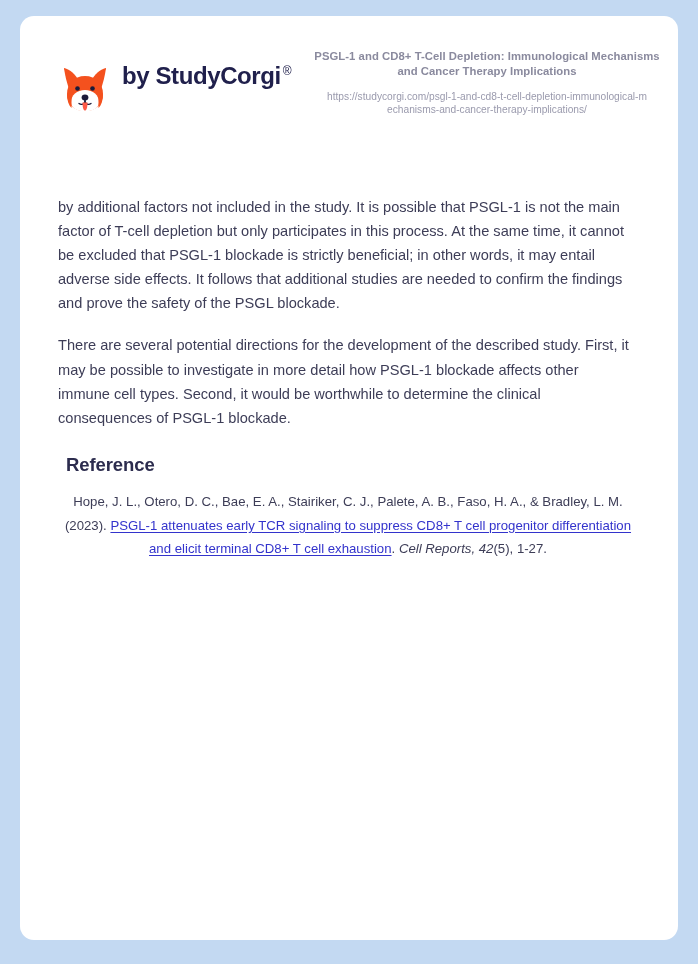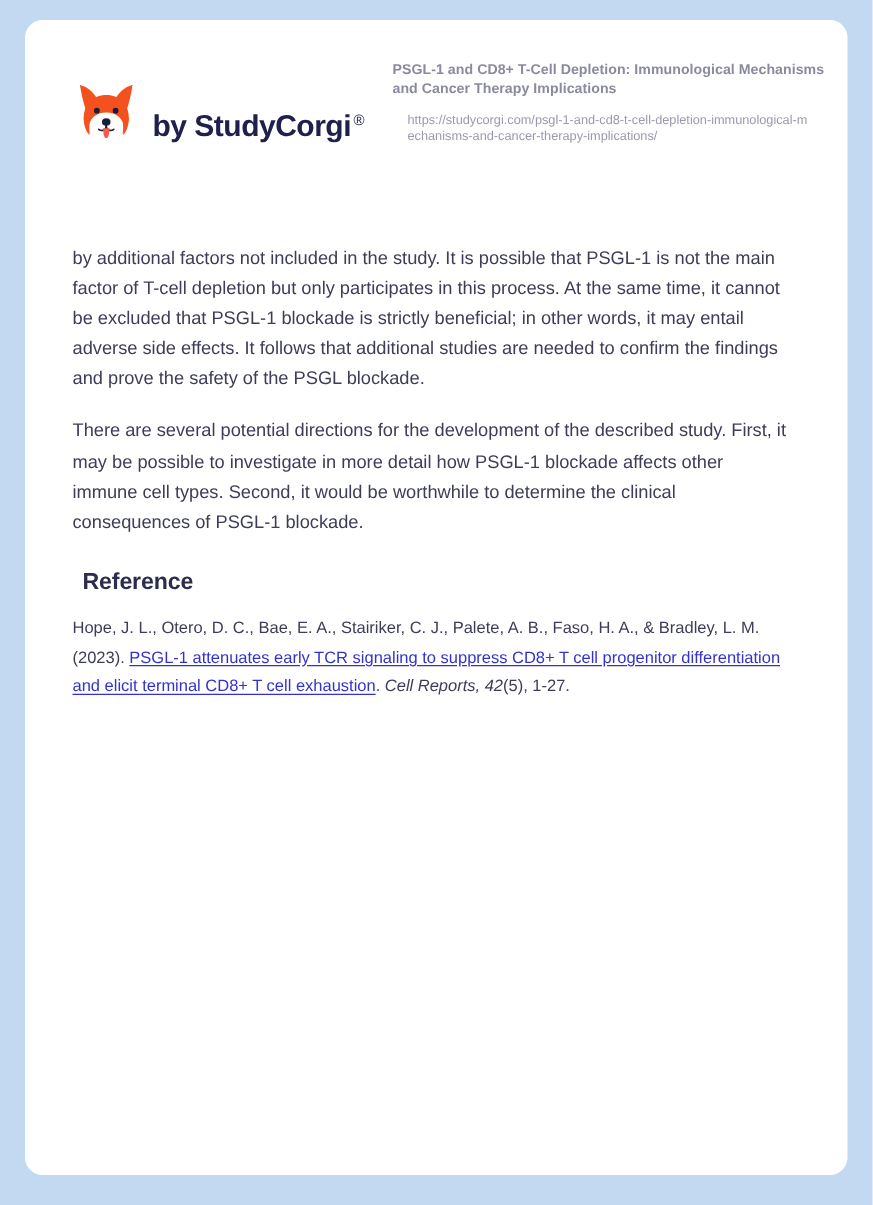--- a/index.html
+++ b/index.html
@@ -35,21 +35,21 @@
     height: 145px;
     box-sizing: border-box;
     padding: 0 18px 0 40px;
     display: flex;
     align-items: center;
     justify-content: space-between;
   }
 
   .brand {
     display: flex;
-    align-items: flex-end;
+    align-items: flex-start;
     flex: 0 0 auto;
   }
 
   .brand-logo {
     width: 50px;
     height: 50px;
     flex: 0 0 auto;
     display: block;
   }
 
@@ -68,21 +68,21 @@
     font-size: 12px;
     color: #20204c;
     vertical-align: super;
     margin-left: 2px;
     font-weight: normal;
     line-height: 1;
   }
 
   .header-meta {
     flex: 0 0 auto;
-    text-align: left;
+    text-align: center;
     max-width: 346px;
   }
 
   .header-title {
     font-size: 11.3px;
     font-weight: bold;
     color: #8a8a9e;
     line-height: 14.5px;
     letter-spacing: 0.05px;
     margin: 0 0 5px 0;
@@ -122,20 +122,21 @@
     color: #2c2c4e;
     margin: 24px 0 14px 8px;
     letter-spacing: -0.1px;
   }
 
   .citation {
     font-size: 13.2px;
     line-height: 23.8px;
     color: #3d3d57;
     margin: 0;
+    text-align: center;
   }
 
   .citation-link {
     color: #3333cc;
     text-decoration: underline;
     text-underline-offset: 2px;
   }
 
   .citation-journal {
     font-style: italic;

